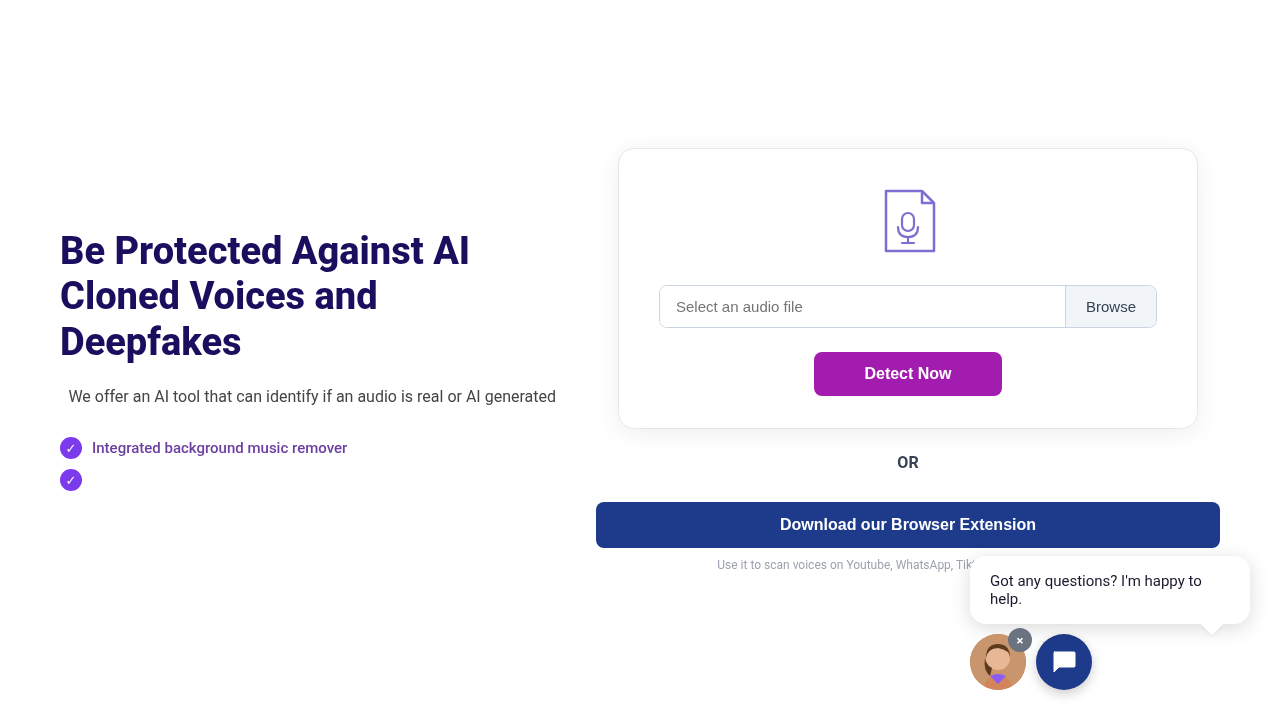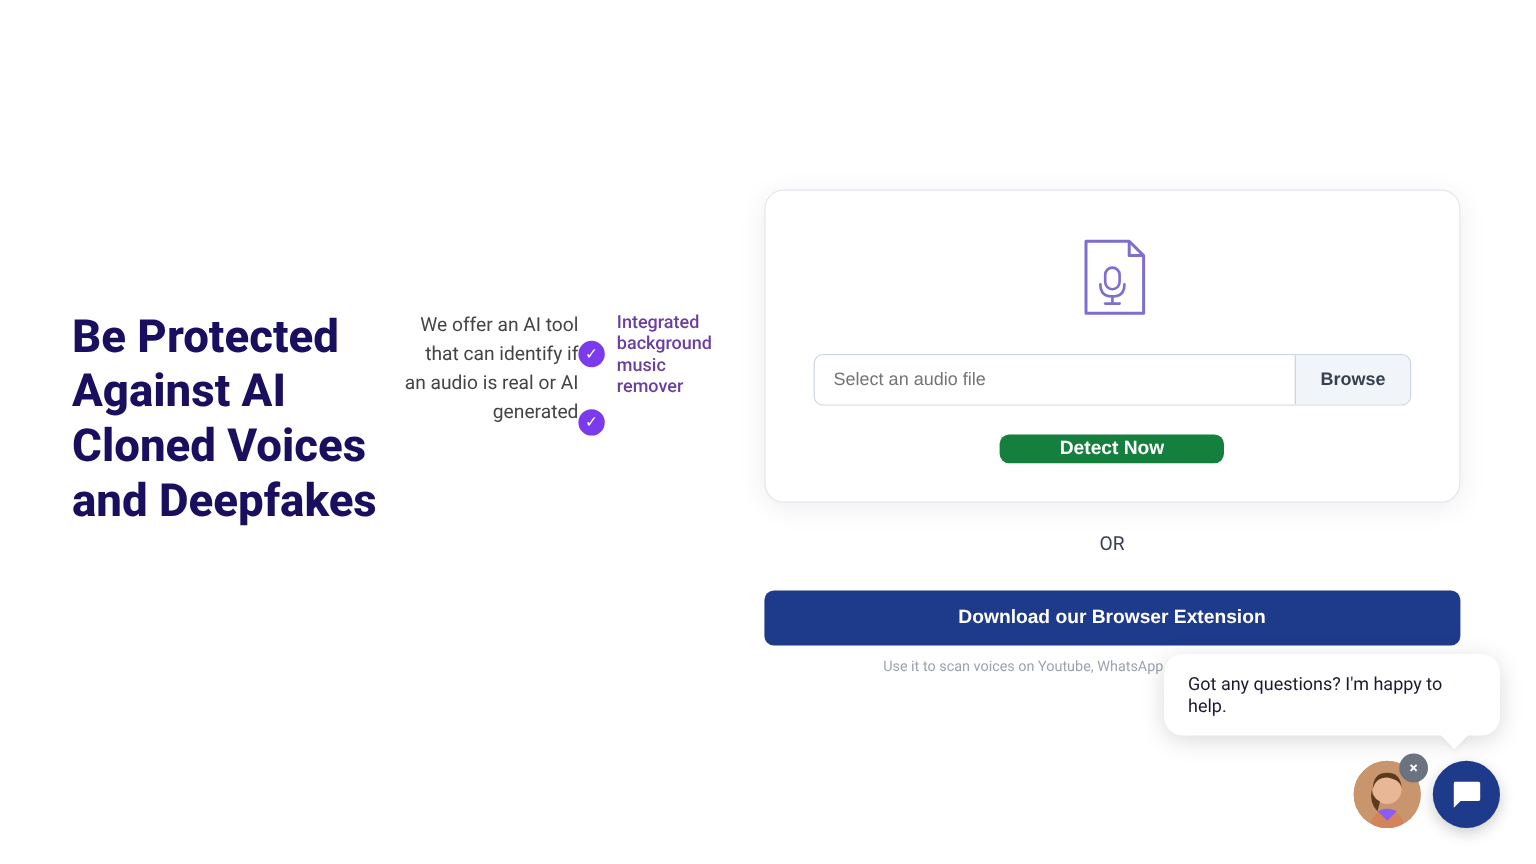--- a/index.html
+++ b/index.html
@@ -18,21 +18,21 @@
       height: 100%;
       align-items: center;
       padding: 40px 60px;
     }
 
     
     .left-panel {
       flex: 1;
       padding-right: 40px;
       display: flex;
-      flex-direction: row;
+      flex-direction: column;
       justify-content: center;
     }
 
     .headline {
       font-size: 38px;
       font-weight: 800;
       color: #1a0f5e;
       line-height: 1.2;
       margin-bottom: 20px;
     }
@@ -117,75 +117,74 @@
       outline: none;
       background: #fff;
     }
 
     .browse-btn {
       padding: 12px 20px;
       background: #f1f5f9;
       border: none;
       border-left: 1.5px solid #cbd5e1;
       font-size: 15px;
-      font-weight: 700;
+      font-weight: 400;
       color: #374151;
       cursor: pointer;
     }
 
     .detect-btn {
-      padding: 3px 50px;
-      background: #15803d;
+      padding: 13px 50px;
+      background: #a21caf;
       color: white;
       border: none;
       border-radius: 8px;
       font-size: 16px;
       font-weight: 600;
       cursor: pointer;
       margin-bottom: 0;
     }
 
     .or-divider {
       display: flex;
       align-items: center;
       justify-content: center;
       margin: 24px 0 30px;
       font-size: 16px;
-      font-weight: 400;
+      font-weight: 700;
       color: #374151;
     }
 
     .extension-btn {
       padding: 14px 36px;
       background: #1e3a8a;
       color: white;
       border: none;
       border-radius: 8px;
       font-size: 16px;
       font-weight: 600;
       cursor: pointer;
-      width: 580px;
+      width: 624px;
     }
 
     .extension-note {
       font-size: 12px;
       color: #9ca3af;
       margin-top: 10px;
       text-align: center;
     }
 
     
     .chat-bubble-container {
       position: fixed;
       bottom: 30px;
       right: 30px;
       display: flex;
       flex-direction: column;
-      align-items: flex-end;
-      gap: 21px;
+      gap: 10px;
       z-index: 100;
     }
 
     .chat-popup {
       background: white;
       border-radius: 16px;
       padding: 16px 20px;
       box-shadow: 0 4px 20px rgba(0,0,0,0.15);
       font-size: 15px;
       color: #1a1a2e;

